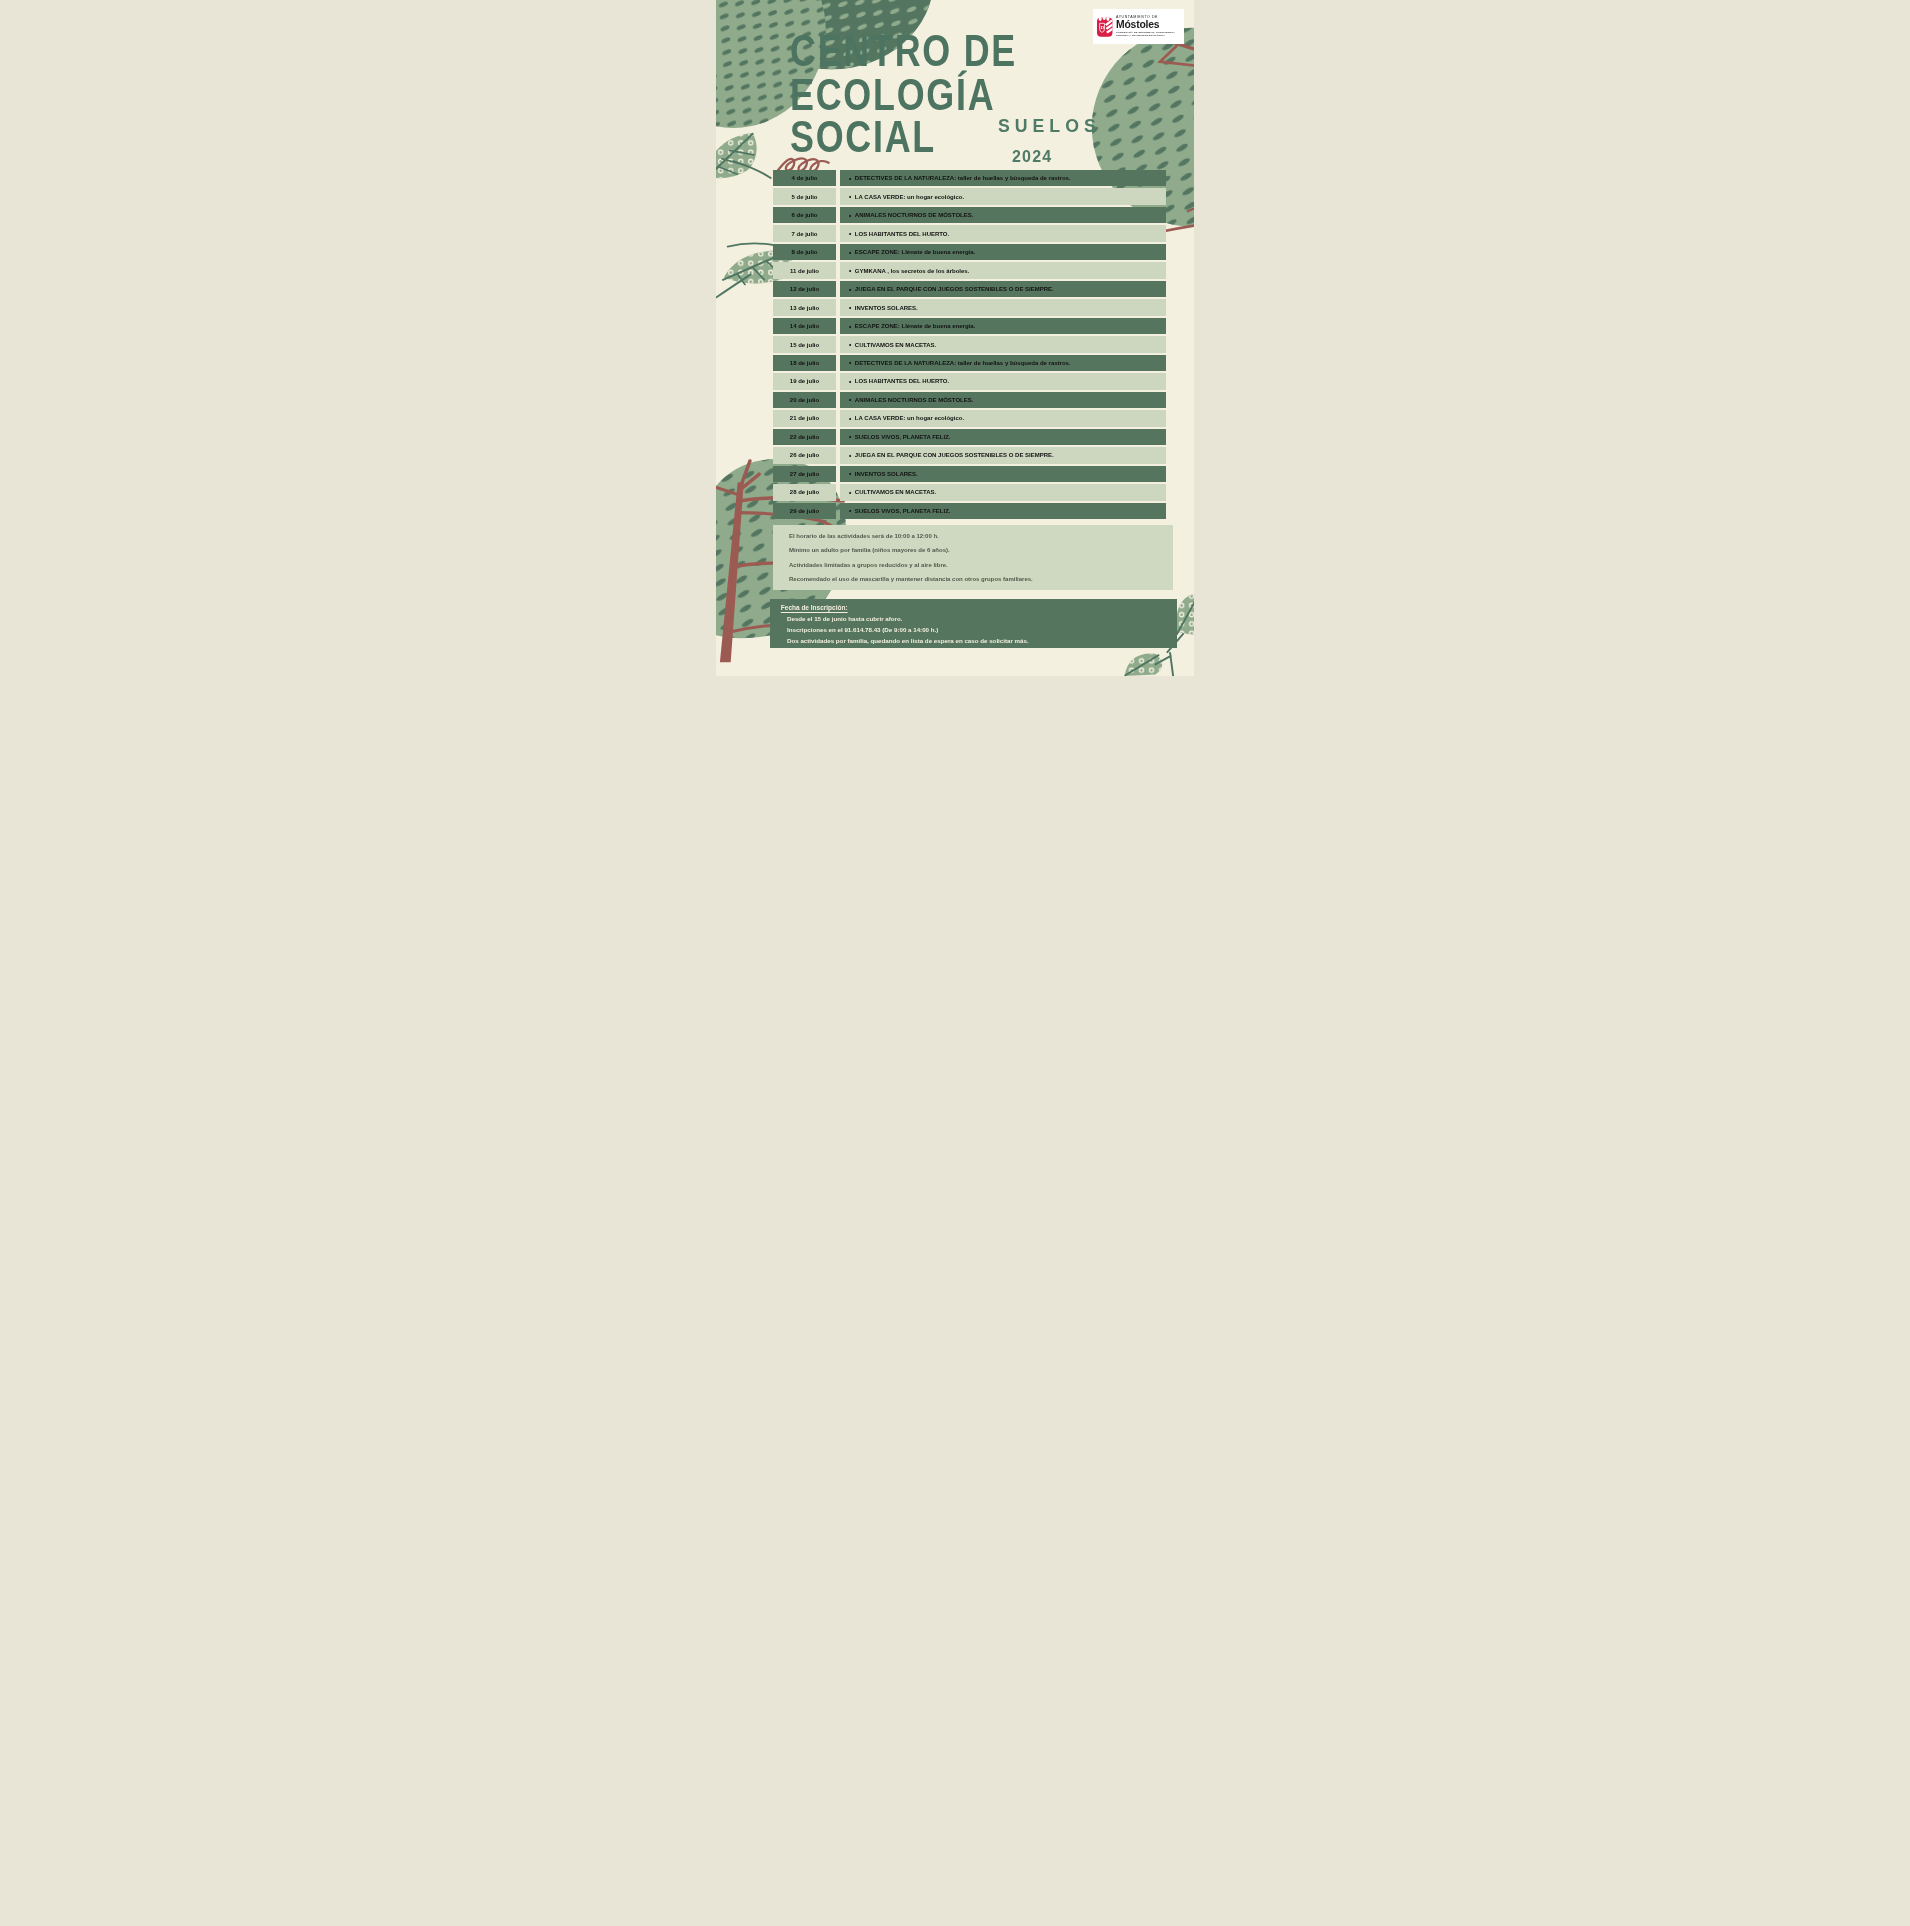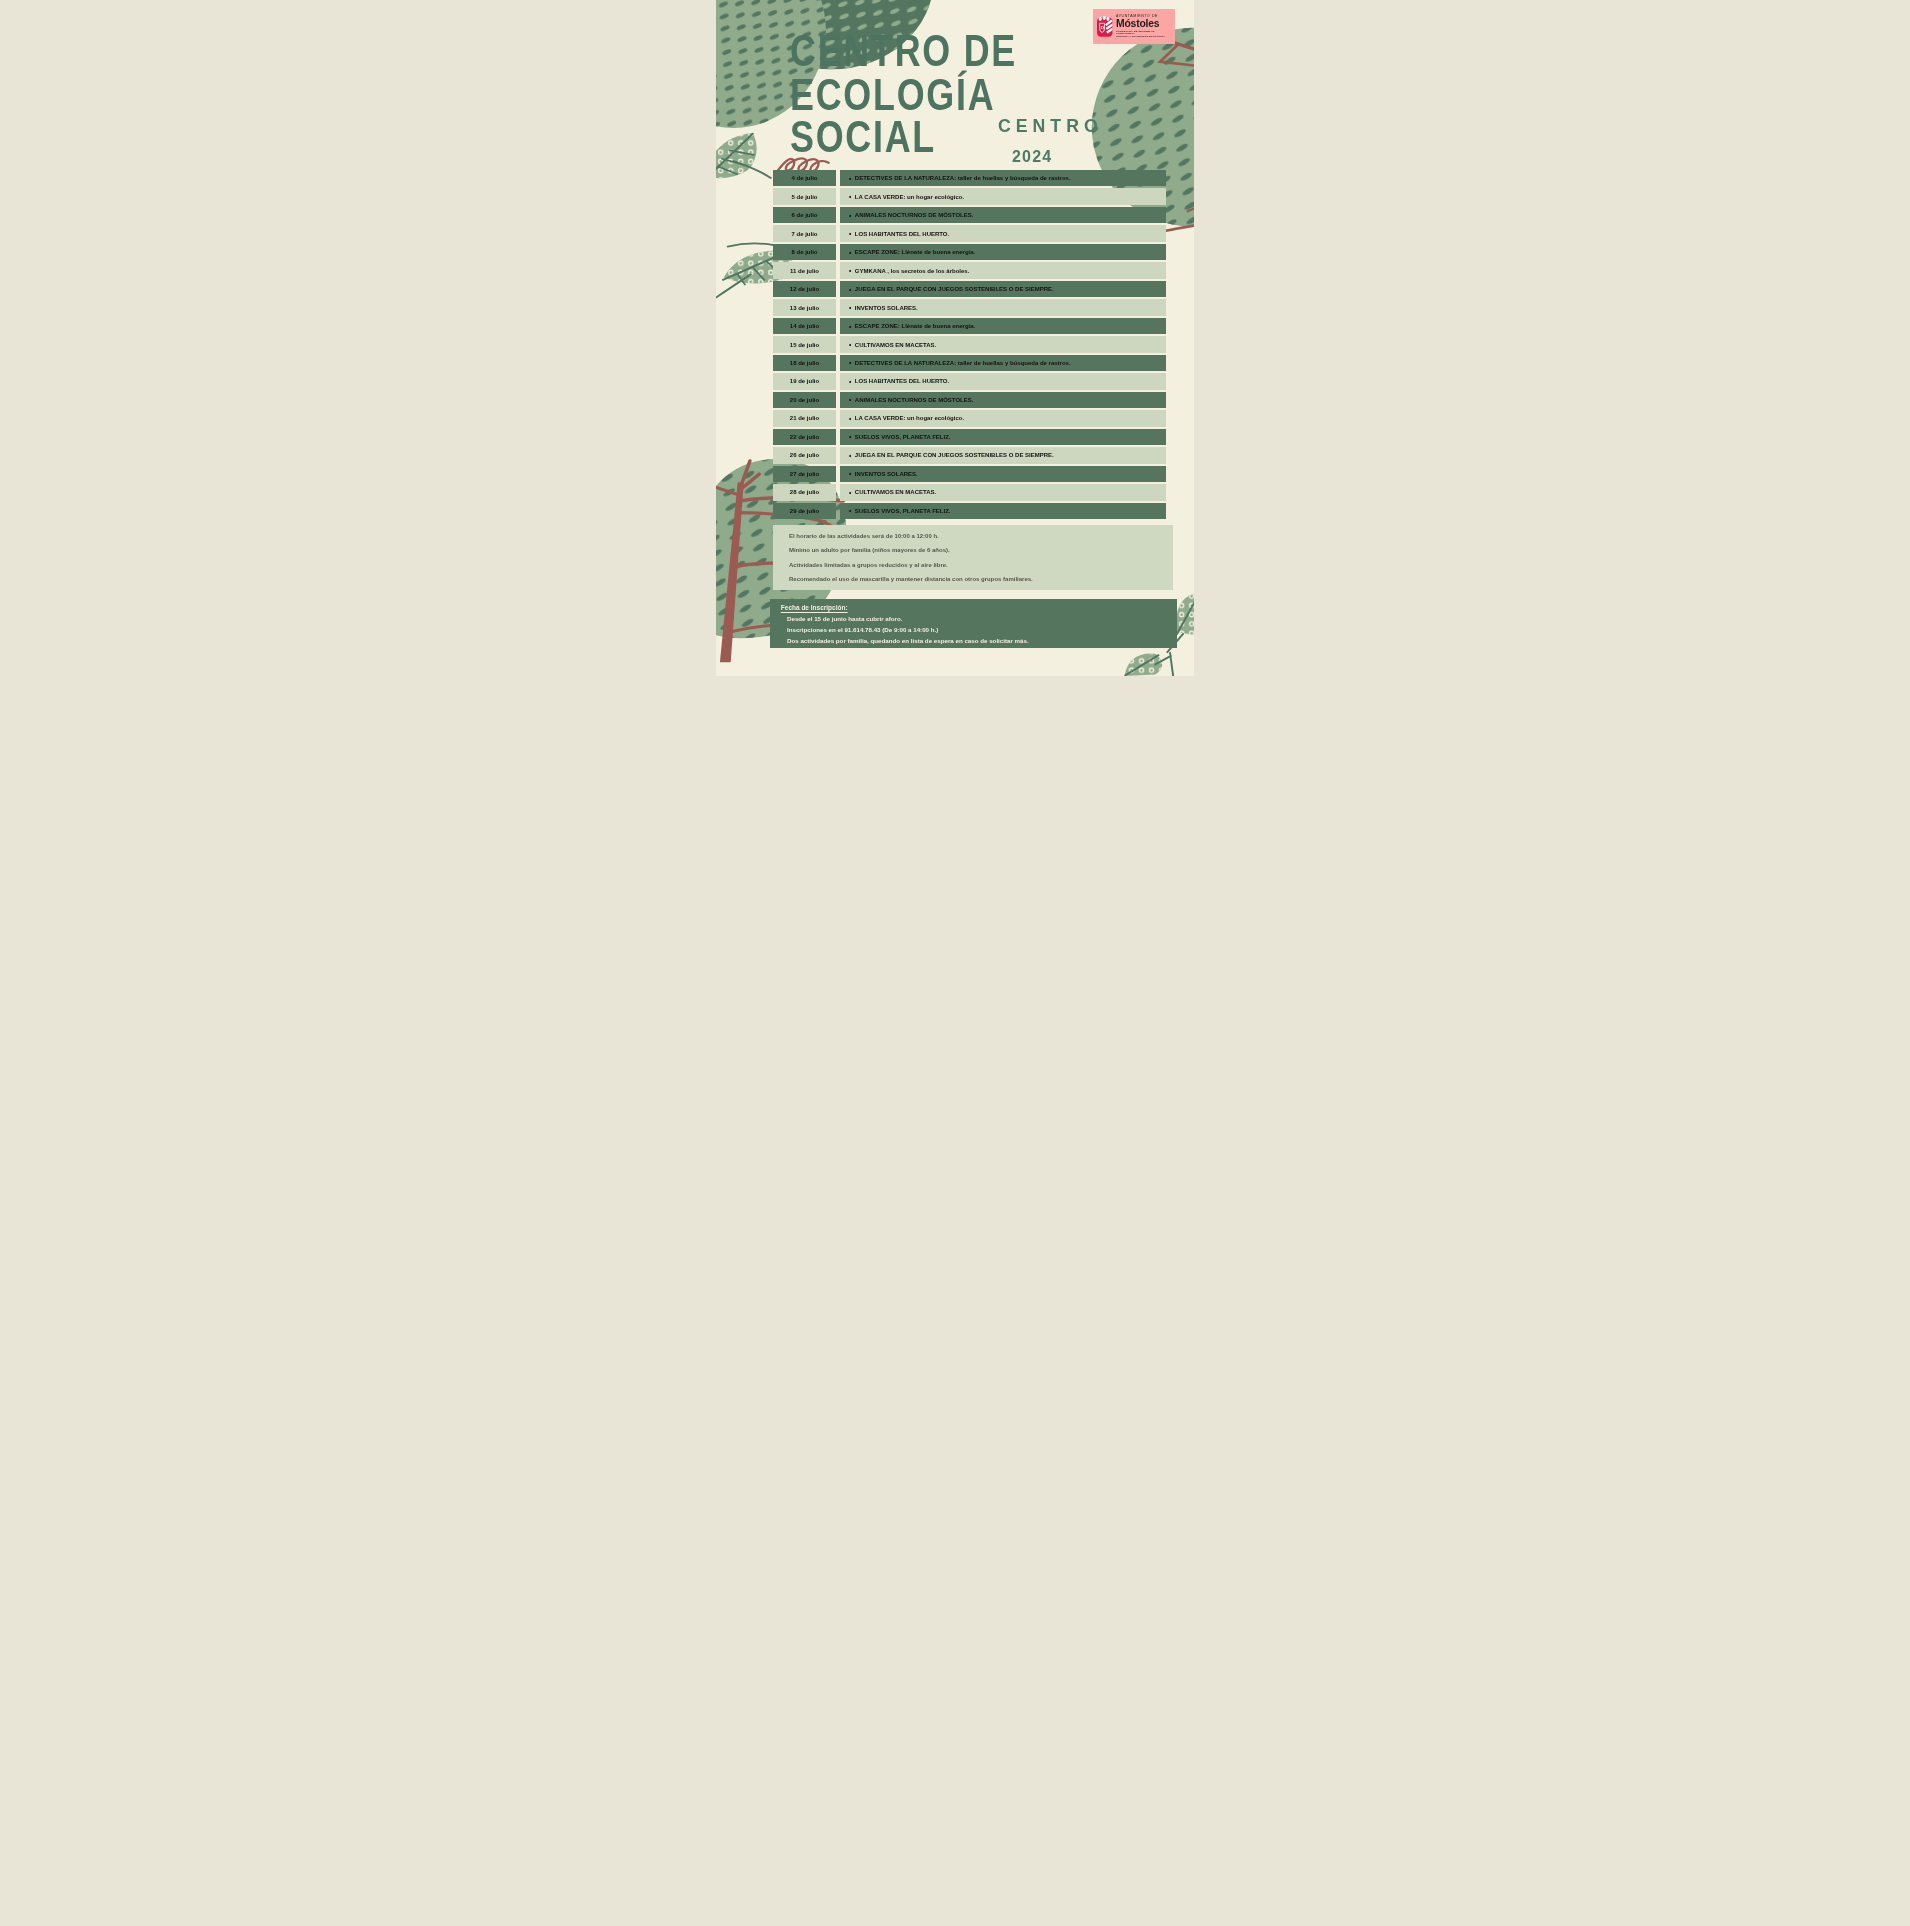--- a/index.html
+++ b/index.html
@@ -8,22 +8,22 @@
     position:relative;
     width:478px;height:676px;
     margin:0 auto;
     background:#f4f0e0;
     overflow:hidden;
     font-family:"Liberation Sans", sans-serif;
   }
   .bg{position:absolute;left:0;top:0;z-index:0;}
   
   .logo{
-    position:absolute;left:377px;top:9.2px;width:82px;height:35px;
-    background:#fca5a5;z-index:3;
+    position:absolute;left:377px;top:9.2px;width:91px;height:35px;
+    background:#ffffff;z-index:3;
     display:flex;align-items:center;gap:3.1px;padding:3.1px 3.9px;
   }
   .logo-shield{flex:0 0 auto;}
   .logo-text{display:flex;flex-direction:column;line-height:1.05;color:#1d1d1b;}
   .logo-top{font-size:3.5px;letter-spacing:0.6px;font-weight:400;}
   .logo-name{font-size:10.4px;font-weight:700;letter-spacing:-0.2px;margin:0.4px 0 0.8px 0;}
   .logo-sub{font-size:2.5px;font-weight:700;letter-spacing:0.1px;}
   
   .title{
     position:absolute;left:74px;top:30px;z-index:1;margin:0;
@@ -170,21 +170,21 @@
   </div>
 
   <h1 class="title"><span>CENTRO DE</span><br><span>ECOLOGÍA</span><br><span>SOCIAL</span></h1>
 
   <svg class="squiggle" width="77" height="27" viewBox="0 0 200 70">
     <path d="M6,58 C20,40 38,18 48,24 C58,30 50,50 38,53 C28,55 28,42 40,34
              C55,23 74,18 82,25 C90,32 82,51 70,54 C61,56 61,44 72,36
              C86,25 104,20 112,27 C120,34 113,52 101,55 C92,57 92,46 102,38 C114,28 130,26 142,33" fill="none" stroke="#9c5b52" stroke-width="6" stroke-linecap="round"></path>
   </svg>
 
-  <div class="month">CENTRO</div>
+  <div class="month">SUELOS</div>
   <div class="year">2024</div>
 
   <div class="schedule" id="schedule">
     <div class="row dark">
       <div class="date-cell">
         <span>4 de julio</span>
       </div>
       <div class="activity-cell">
         <span class="bullet">•</span>
         <span>DETECTIVES DE LA NATURALEZA: taller de huellas y búsqueda de rastros.</span>

